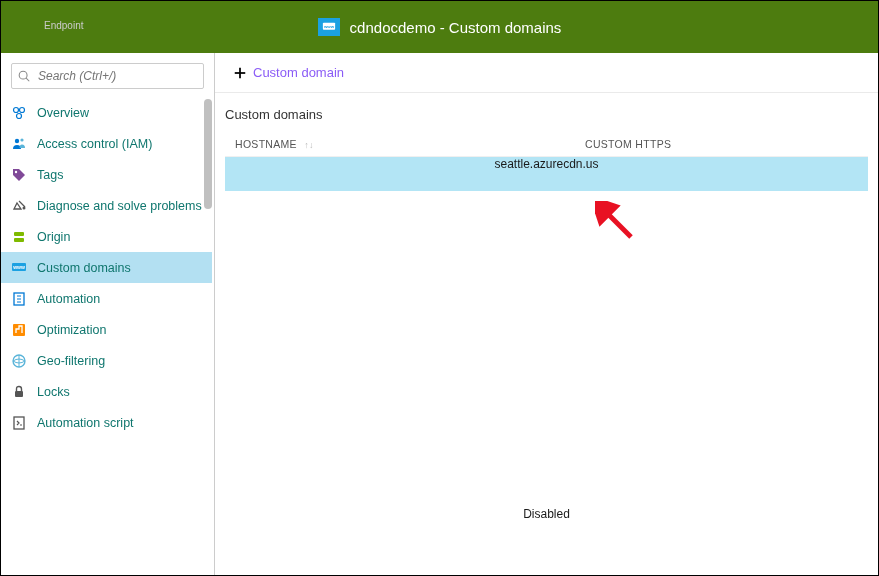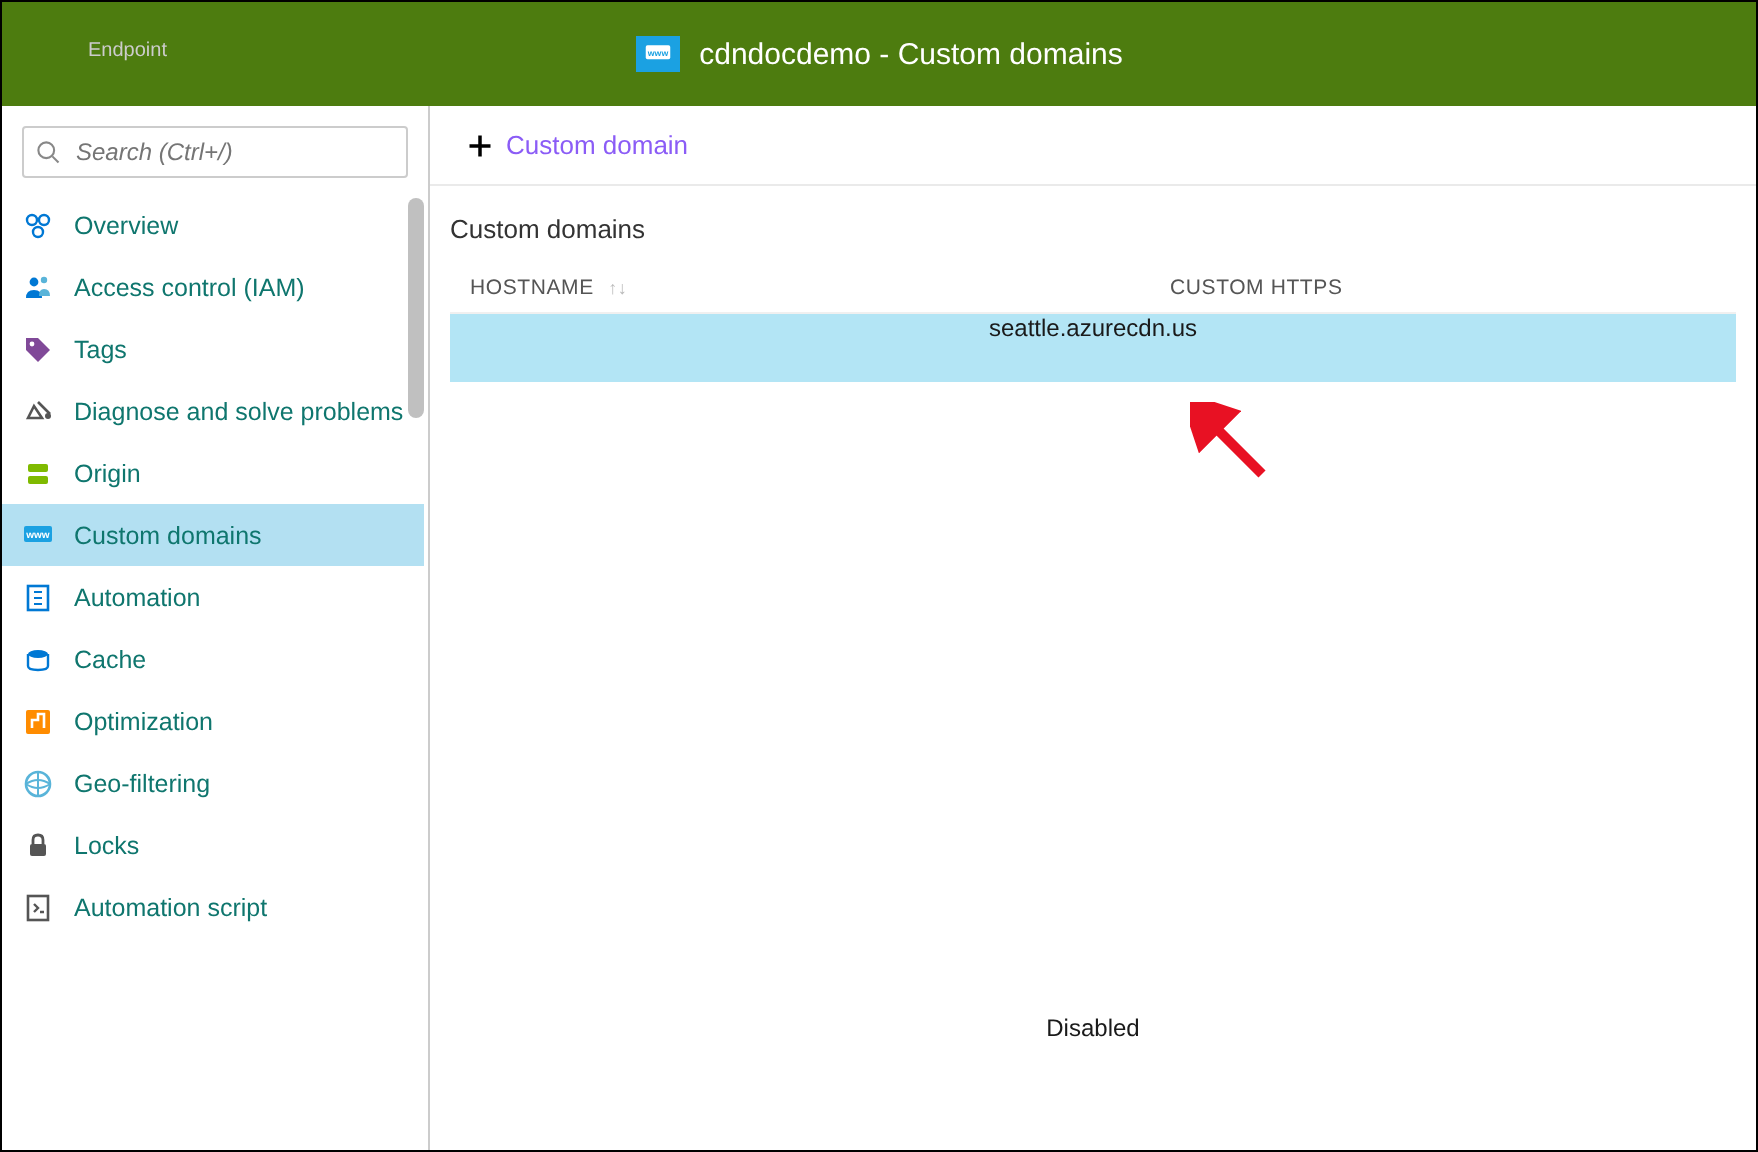--- a/index.html
+++ b/index.html
@@ -134,29 +134,20 @@
               <line x1="6" y1="5" x2="10" y2="5" stroke="#0078d4"></line>
               <line x1="6" y1="8" x2="10" y2="8" stroke="#0078d4"></line>
               <line x1="6" y1="11" x2="10" y2="11" stroke="#0078d4"></line>
             </svg>
           </span>
         <span class="nav-label">Automation</span>
       </div>
       <div class="nav-item">
         <span class="nav-icon">
             <svg viewBox="0 0 16 16">
-              <ellipse cx="8" cy="5" rx="5" ry="2" fill="#0078d4"></ellipse>
-              <path d="M3 5 L3 11 Q3 13 8 13 Q13 13 13 11 L13 5" fill="none" stroke="#0078d4" stroke-width="1.2"></path>
-            </svg>
-          </span>
-        <span class="nav-label">Cache</span>
-      </div>
-      <div class="nav-item">
-        <span class="nav-icon">
-            <svg viewBox="0 0 16 16">
               <rect x="2" y="2" width="12" height="12" fill="#ff8c00" rx="1"></rect>
               <path d="M5 11 L5 7 L8 7 L8 4 L11 4 L11 11" fill="none" stroke="#fff" stroke-width="1.3"></path>
             </svg>
           </span>
         <span class="nav-label">Optimization</span>
       </div>
       <div class="nav-item">
         <span class="nav-icon">
             <svg viewBox="0 0 16 16">
               <circle cx="8" cy="8" r="6" fill="none" stroke="#59b4d9" stroke-width="1.3"></circle>

